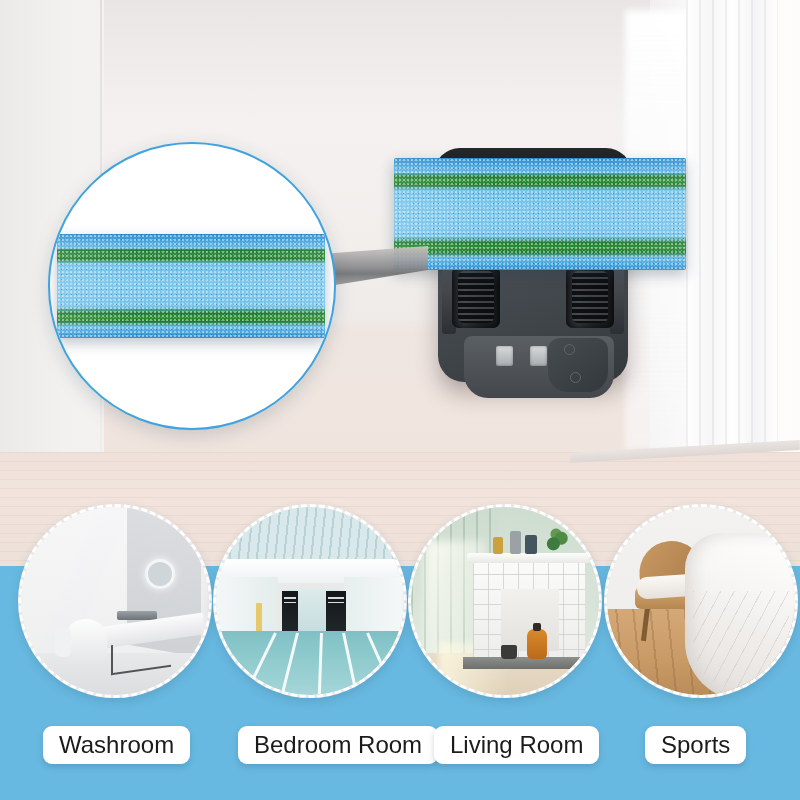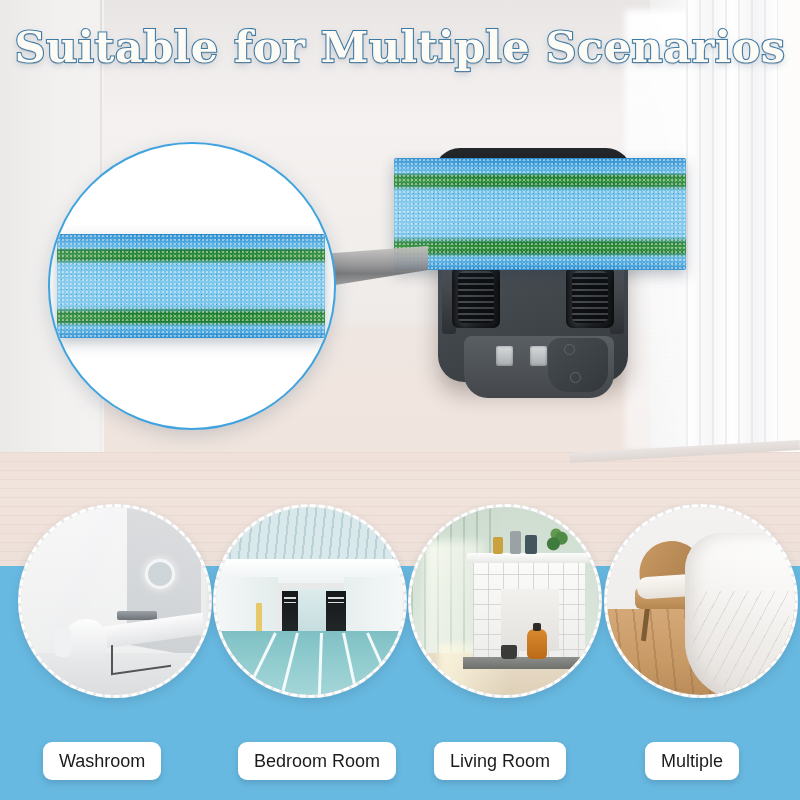--- a/index.html
+++ b/index.html
@@ -491,28 +491,28 @@
     background:
       repeating-linear-gradient(118deg, rgba(205,200,194,.5) 0 1px, rgba(255,255,255,0) 1px 12px);
     border-radius:0 0 8px 50px;
   }
 
   
   .labels{
     position:absolute; left:0; top:726px; width:800px; height:46px;
   }
   .pill{
-    position:absolute; top:16px;
+    position:absolute; top:0;
     height:38px;
     background:#ffffff;
     border-radius:9px;
     display:flex; align-items:center; justify-content:center;
     padding:0 16px;
     box-shadow:0 3px 6px rgba(30,70,100,.22);
-    font-size:18px;
+    font-size:24px;
     color:#1b1b1b;
     font-family:"Liberation Sans", sans-serif;
     white-space:nowrap;
   }
   .p1{ left:43px; } .p2{ left:238px; } .p3{ left:434px; } .p4{ left:645px; }
 </style>
 </head>
 <body>
 
 <div id="stage">
@@ -549,21 +549,20 @@
     </div>
 
     <div class="pad pad-robot"></div>
 
     <div class="mag-handle"></div>
     <div class="magnifier">
       <div class="pad pad-zoom"></div>
     </div>
   </div>
 
-  <div class="title">Suitable for Multiple Scenarios</div>
 
   <div class="band"></div>
 
   <div class="circles">
 
     <div class="circle c1">
       <div class="cinner">
         <div class="wr-wall"></div>
         <div class="wr-marble"></div>
         <div class="wr-panel"></div>
@@ -630,16 +629,16 @@
         <div class="bd-stems"></div>
         <div class="bd-bed"></div>
       </div>
     </div>
   </div>
 
   <div class="labels">
     <div class="pill p1">Washroom</div>
     <div class="pill p2">Bedroom Room</div>
     <div class="pill p3">Living Room</div>
-    <div class="pill p4">Multiple</div>
+    <div class="pill p4">Sports</div>
   </div>
 
 </div>
 
 </body></html>

